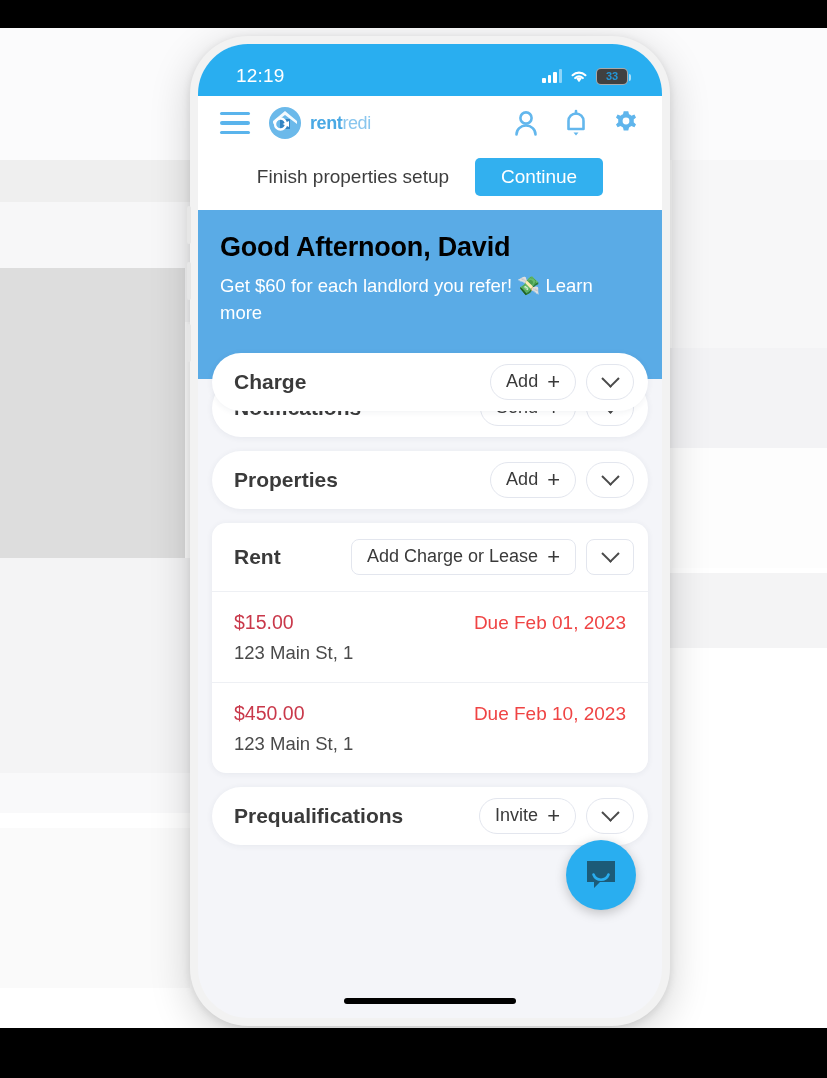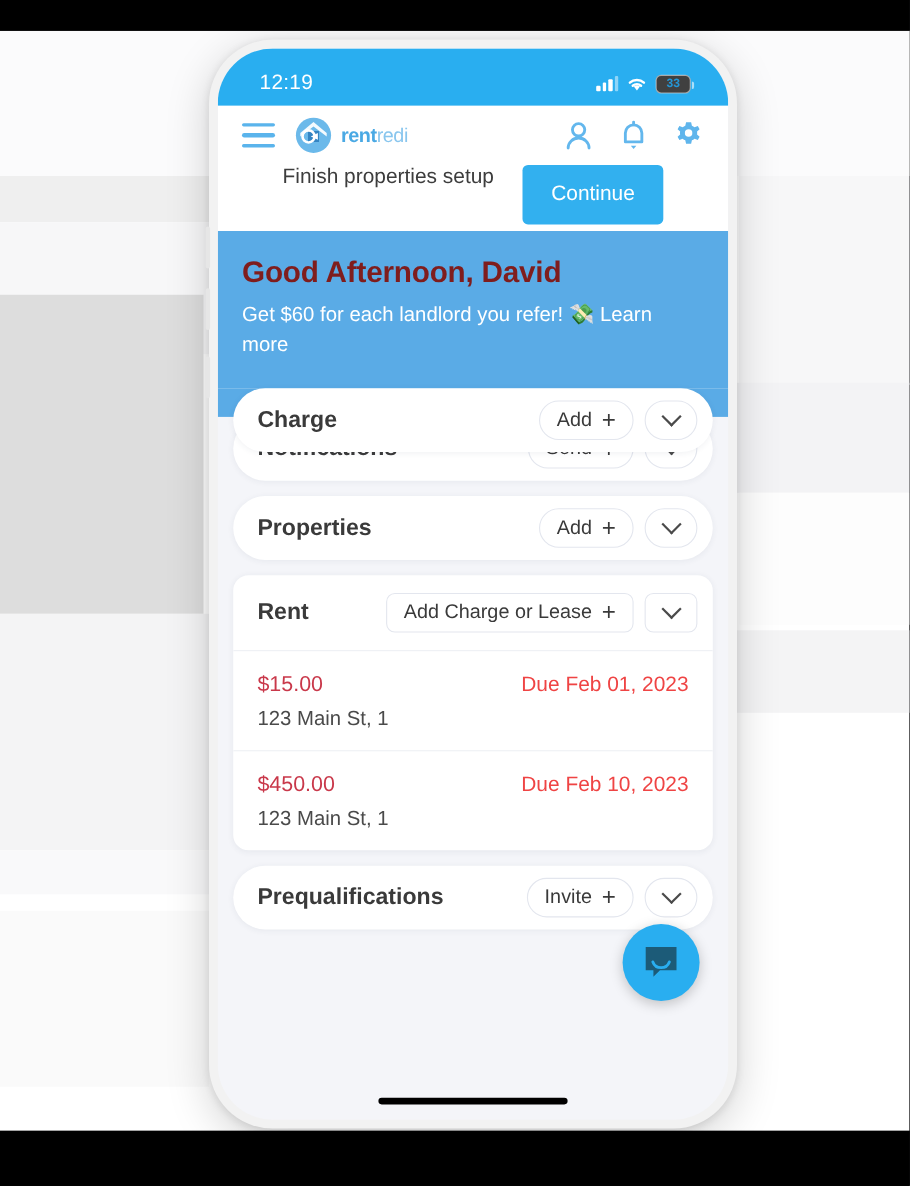--- a/index.html
+++ b/index.html
@@ -129,20 +129,21 @@
   .logo-text b { color: #4aa9e4; font-weight: bold; }
   .logo-text span { color: #89c6ee; font-weight: normal; }
   .header-icons { margin-left: auto; display: flex; align-items: center; gap: 22px; }
   .hicon { width: 28px; height: 30px; display: block; cursor: pointer; }
 
   
   .setup-bar {
     background: #ffffff;
     height: 60px;
     display: flex;
+    align-items: center;
     justify-content: center;
     gap: 26px;
     padding-bottom: 6px;
   }
   .setup-text { font-size: 19px; color: #3d3d3d; }
   .continue-btn {
     background: #32b0ef;
     color: #ffffff;
     font-size: 19px;
     padding: 8px 26px;
@@ -152,21 +153,21 @@
     cursor: pointer;
   }
 
   
   .hero {
     background: #5aabe6;
     padding: 22px 22px 0 22px;
     position: relative;
   }
   .greeting {
-    color: #7f1d1d;
+    color: #000000;
     font-size: 27px;
     font-weight: bold;
     letter-spacing: -0.2px;
     margin-bottom: 10px;
   }
   .referral {
     color: #ffffff;
     font-size: 18.5px;
     line-height: 1.45;
     max-width: 412px;

